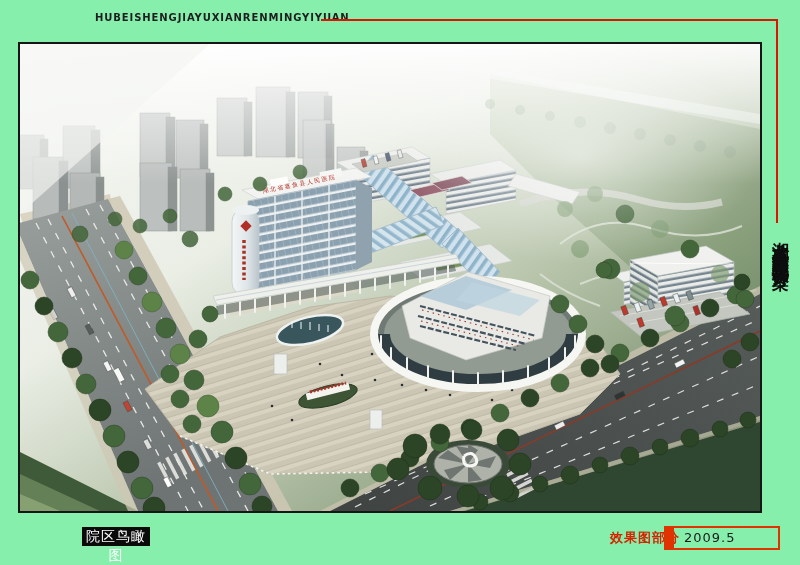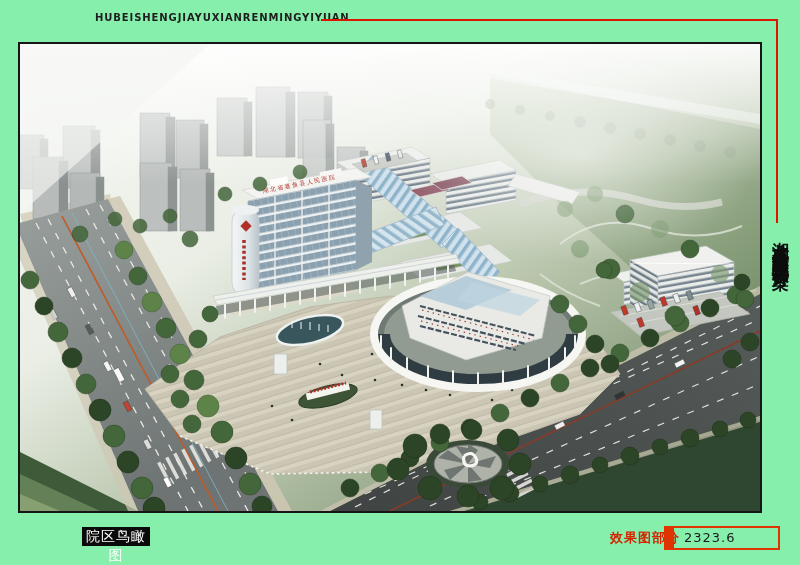--- a/index.html
+++ b/index.html
@@ -530,16 +530,16 @@
   <div class="side-title">湖北省嘉鱼县人民医院规划设计方案</div>
 
   <div class="cap-left">
     <span>院区鸟瞰图</span>
   </div>
 
   <div class="cap-sect">效果图部分</div>
 
   <div class="date-box">
     <div class="date-bar"></div>
-    <span class="date-txt">2323.6</span>
+    <span class="date-txt">2009.5</span>
   </div>
 
 </div>
 
 </body></html>

